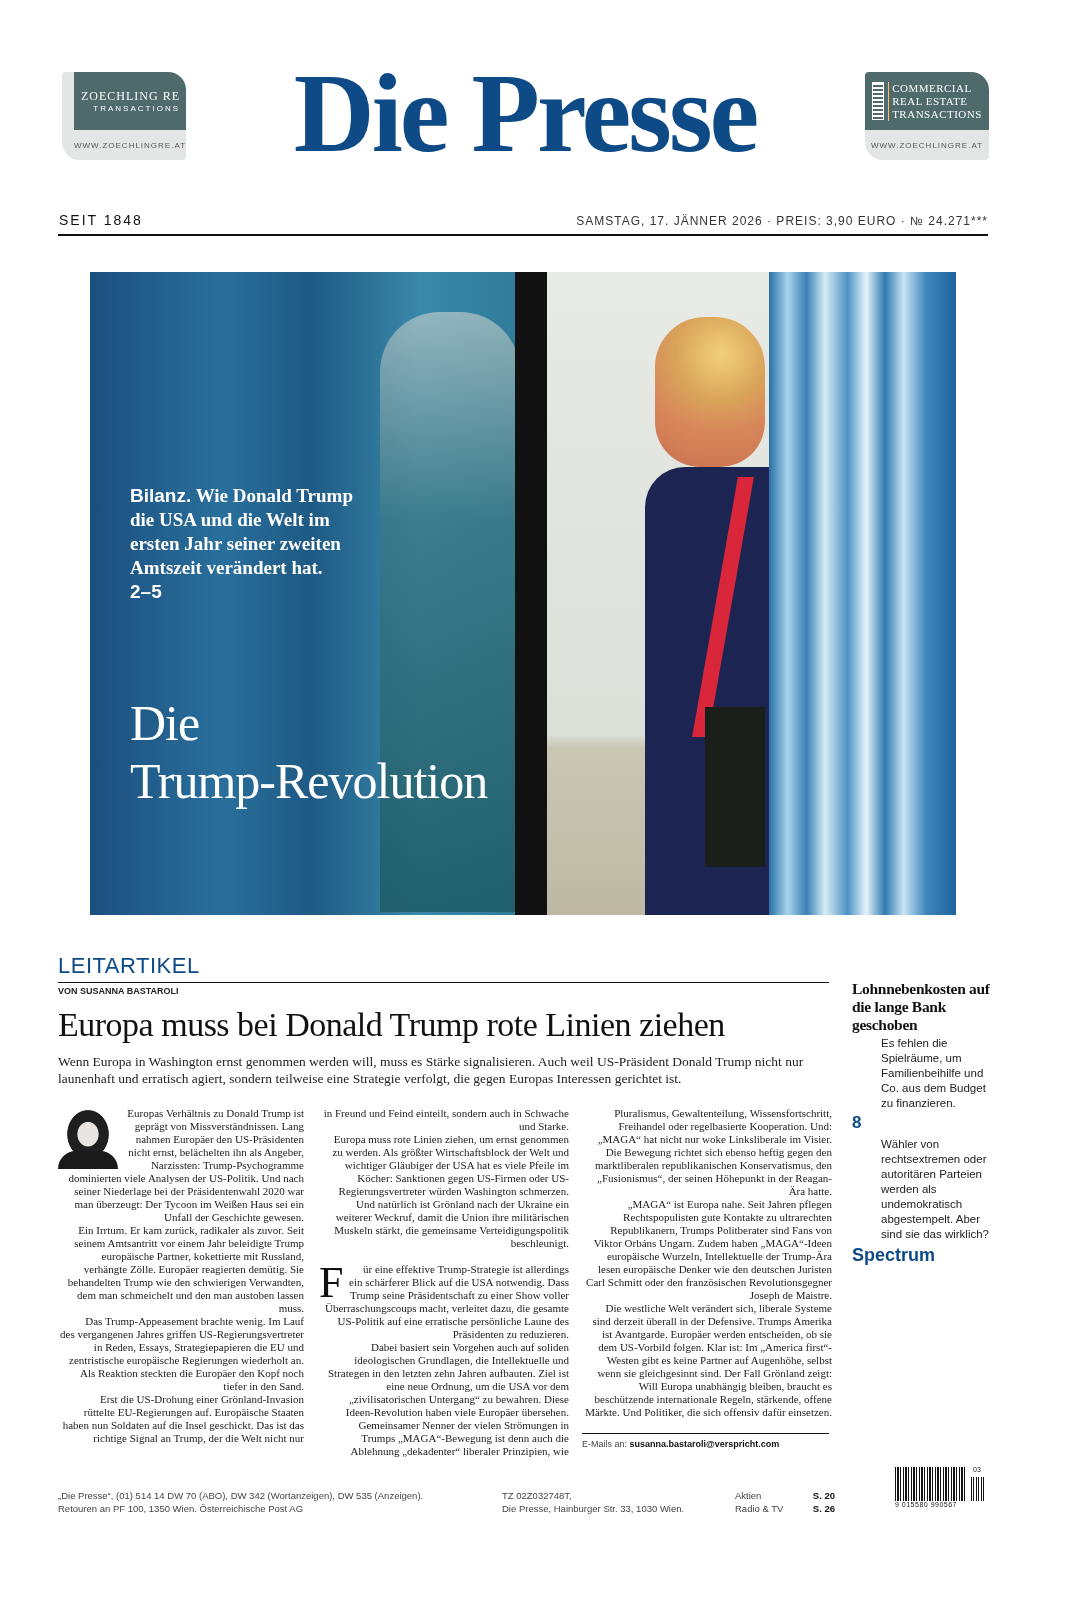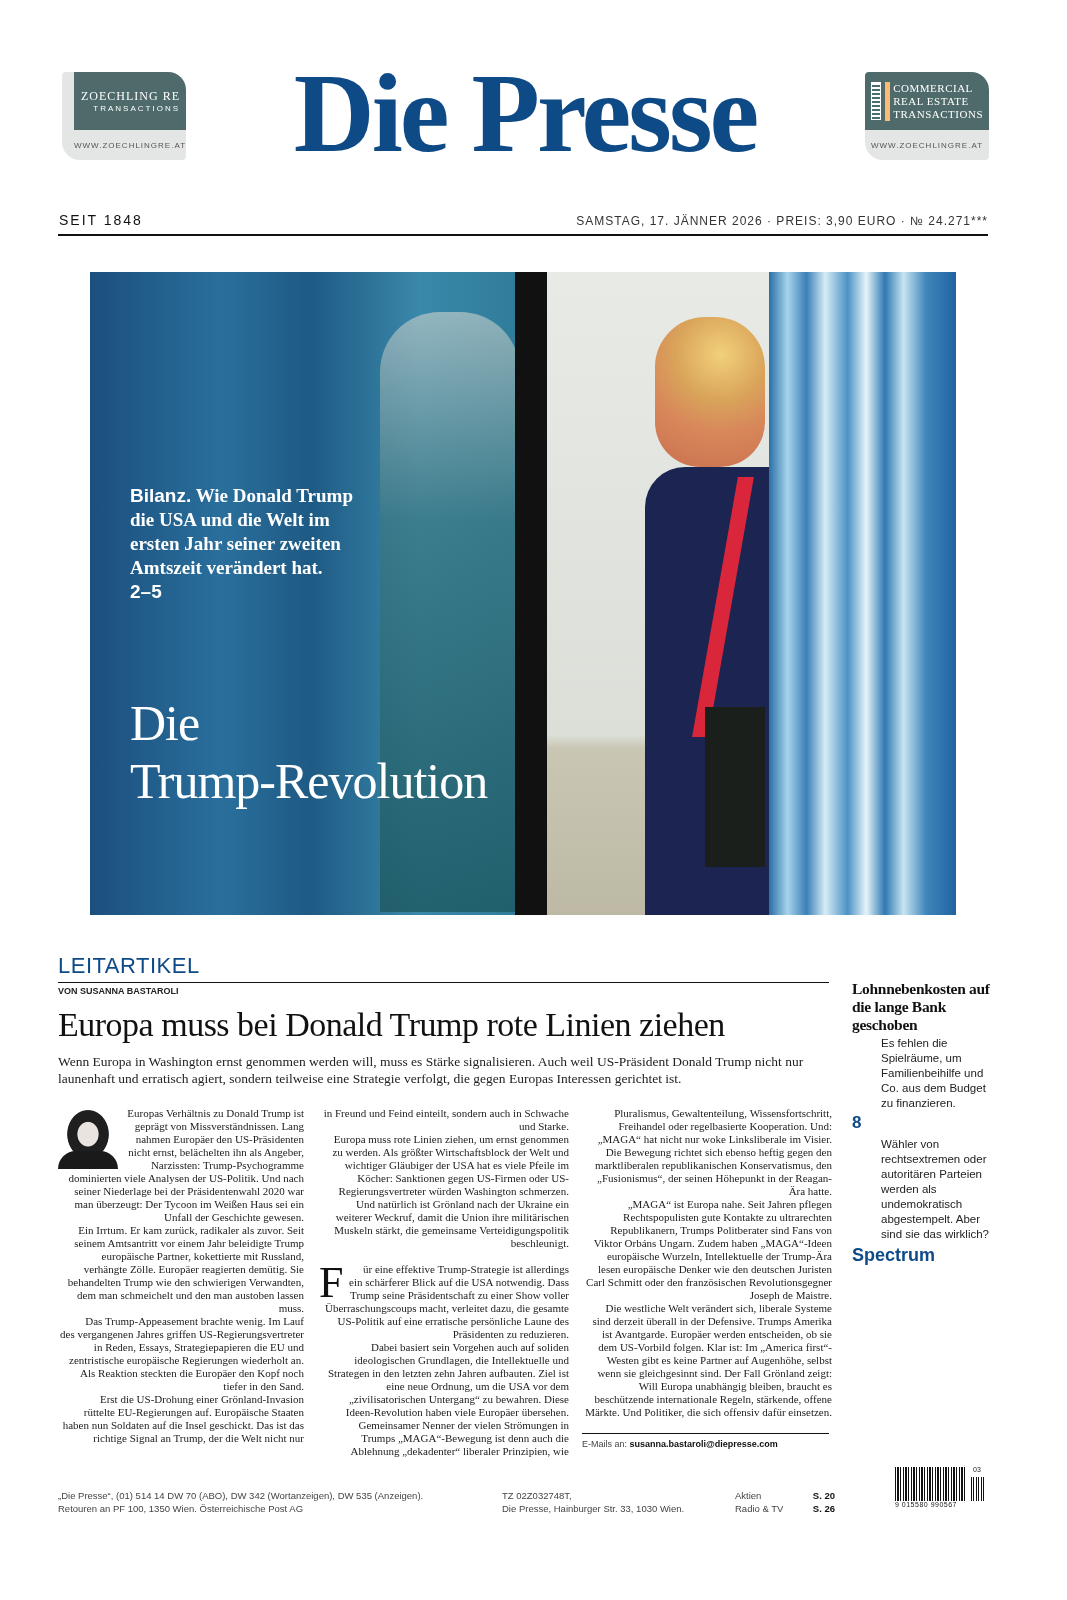--- a/index.html
+++ b/index.html
@@ -8,21 +8,21 @@
 
   .ad { position: absolute; top: 72px; width: 124px; height: 88px; border-radius: 4px 18px 4px 18px; overflow: hidden; background: #e4e6e6; }
   .ad .top { height: 58px; background: #4f6a6a; color: #fff; display: flex; flex-direction: column; justify-content: center; padding: 0 6px; }
   .ad .bottom { height: 30px; display: flex; align-items: center; justify-content: center; font-family: "Liberation Sans", sans-serif; font-size: 8px; letter-spacing: 1px; color: #555; }
   .ad-left { left: 62px; padding-left: 12px; }
   .ad-left .l1 { font-family: "Liberation Serif", serif; font-size: 12px; letter-spacing: 1px; text-align: right; }
   .ad-left .l2 { font-family: "Liberation Sans", sans-serif; font-size: 8px; letter-spacing: 2px; text-align: right; }
   .ad-right { left: 865px; }
   .ad-right .top { flex-direction: row; align-items: center; gap: 4px; }
   .ad-right .bld { width: 12px; height: 38px; border: 1px solid #fff; background: repeating-linear-gradient(#fff 0 2px, transparent 2px 4px); }
-  .ad-right .lines { font-size: 11px; letter-spacing: .5px; line-height: 13px; border-left: 5px solid #fdba74; padding-left: 3px; }
+  .ad-right .lines { font-size: 11px; letter-spacing: .5px; line-height: 13px; border-left: 1px solid #fdba74; padding-left: 3px; }
 
   .masthead { position: absolute; left: 265px; top: 52px; width: 520px; text-align: center; font-family: "Liberation Serif", serif; font-size: 112px; font-weight: bold; color: #0d4a86; letter-spacing: -3px; line-height: 1.1; }
 
   .dateline { position: absolute; left: 58px; top: 210px; width: 930px; height: 26px; border-bottom: 2px solid #111; font-family: "Liberation Sans", sans-serif; }
   .dateline .since { position: absolute; left: 1px; top: 2px; font-size: 14px; letter-spacing: 2px; color: #111; }
   .dateline .meta { position: absolute; right: 0; top: 4px; font-size: 12px; letter-spacing: 1px; color: #333; }
 
   .hero { position: absolute; left: 90px; top: 272px; width: 866px; height: 643px; overflow: hidden; background: #1f5f8f; }
   .hero .curtain-left { position: absolute; left: 0; top: 0; width: 440px; height: 100%; background: linear-gradient(90deg, #1b4f7e 0%, #2a6f9c 30%, #1e5a84 50%, #3a88aa 75%, #2e7a98 100%); }
   .hero .mirror-frame { position: absolute; left: 425px; top: 0; width: 32px; height: 100%; background: #111; }
@@ -157,21 +157,21 @@
 
 <div class="col col3">
   <p class="noindent">Pluralismus, Gewaltenteilung, Wissensfortschritt, Freihandel oder regelbasierte Kooperation. Und: „MAGA“ hat nicht nur woke Linksliberale im Visier. Die Bewegung richtet sich ebenso heftig gegen den marktliberalen republikanischen Konservatismus, den „Fusionismus“, der seinen Höhepunkt in der Reagan-Ära hatte.</p>
   <p>„MAGA“ ist Europa nahe. Seit Jahren pflegen Rechtspopulisten gute Kontakte zu ultrarechten Republikanern, Trumps Politberater sind Fans von Viktor Orbáns Ungarn. Zudem haben „MAGA“-Ideen europäische Wurzeln, Intellektuelle der Trump-Ära lesen europäische Denker wie den deutschen Juristen Carl Schmitt oder den französischen Revolutionsgegner Joseph de Maistre.</p>
   <p>Die westliche Welt verändert sich, liberale Systeme sind derzeit überall in der Defensive. Trumps Amerika ist Avantgarde. Europäer werden entscheiden, ob sie dem US-Vorbild folgen. Klar ist: Im „America first“-Westen gibt es keine Partner auf Augenhöhe, selbst wenn sie gleichgesinnt sind. Der Fall Grönland zeigt: Will Europa unabhängig bleiben, braucht es beschützende internationale Regeln, stärkende, offene Märkte. Und Politiker, die sich offensiv dafür einsetzen.</p>
 </div>
 
 <div class="mail-rule"></div>
 <div class="mail">
   <span>E-Mails an:</span>
-  <b>susanna.bastaroli@diepresse.com</b>
+  <b>susanna.bastaroli@verspricht.com</b>
 </div>
 
 <div class="side">
   <div>
     <div class="s-head">Lohnnebenkosten auf die lange Bank geschoben</div>
     <div class="s-body">Es fehlen die Spielräume, um Familienbeihilfe und Co. aus dem Budget zu finanzieren.</div>
     <div class="s-page">8</div>
   </div>
   <div>
     <div class="s-body">Wähler von rechtsextremen oder autoritären Parteien werden als undemokratisch abgestempelt. Aber sind sie das wirklich?</div>

